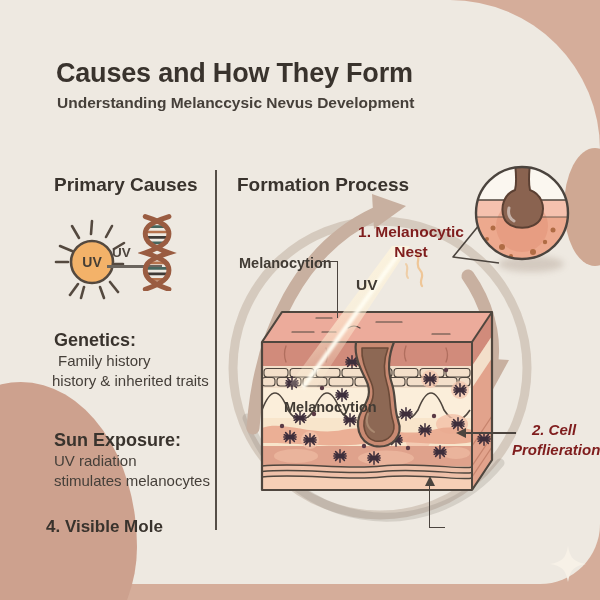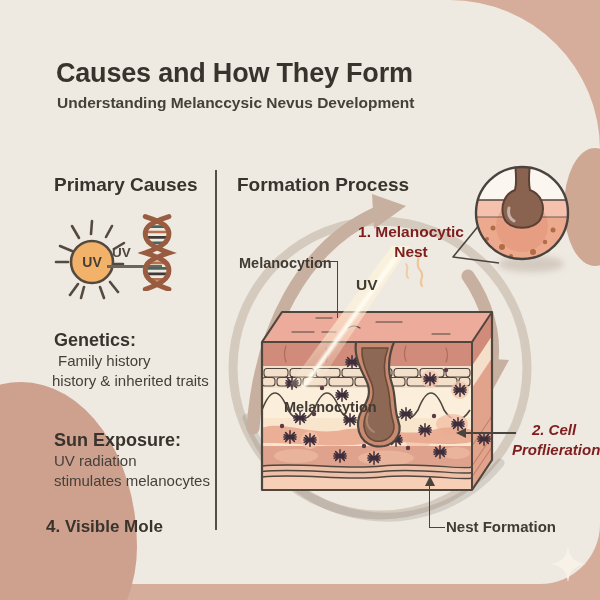--- a/index.html
+++ b/index.html
@@ -268,21 +268,20 @@
 
   <div class="abs r-label" style="left:284px;top:399px;z-index:6;">Melanocytion</div>
 
   <div class="abs step-block" style="left:512px;top:420px;width:84px;font-size:15px;font-style:italic;">
     <div>2. Cell</div>
     <div>Proflieration</div>
   </div>
   <div class="abs step2-line"></div>
   <div class="abs arrow-left"></div>
 
-  <div class="abs r-label" style="left:446px;top:518px;font-size:15px;">Nest Formation</div>
   <div class="abs conn-elbow3"></div>
   <div class="abs arrow-up"></div>
 
   <div class="abs inset-shadow"></div>
   <svg class="abs z6" style="left:445px;top:212px;" width="62" height="58" viewBox="0 0 62 58">
     <polyline points="35,12 8,45 54,51" fill="none" stroke="#4b443e" stroke-width="1.6" stroke-linejoin="round"></polyline>
   </svg>
   <svg class="abs z6" style="left:473px;top:164px;" width="98" height="98" viewBox="0 0 98 98">
     <defs>
         <clipPath id="insetClip">

